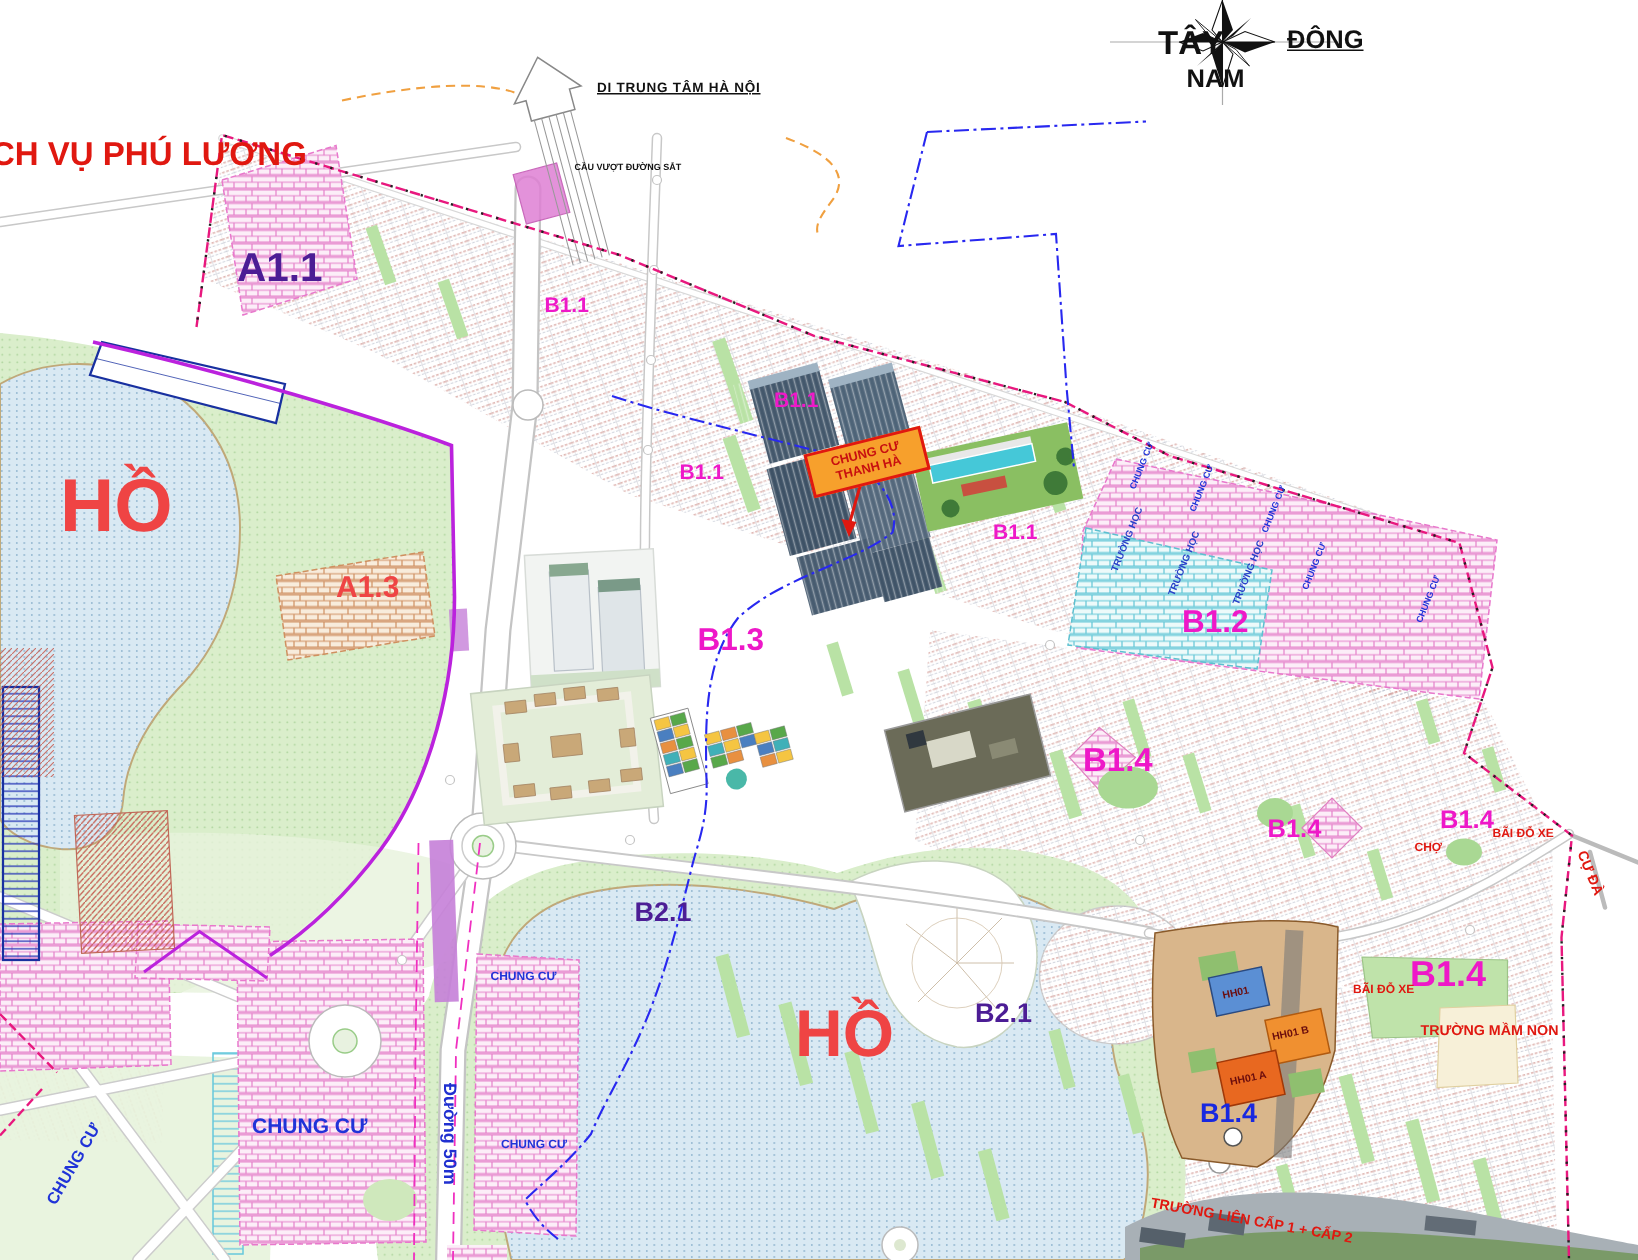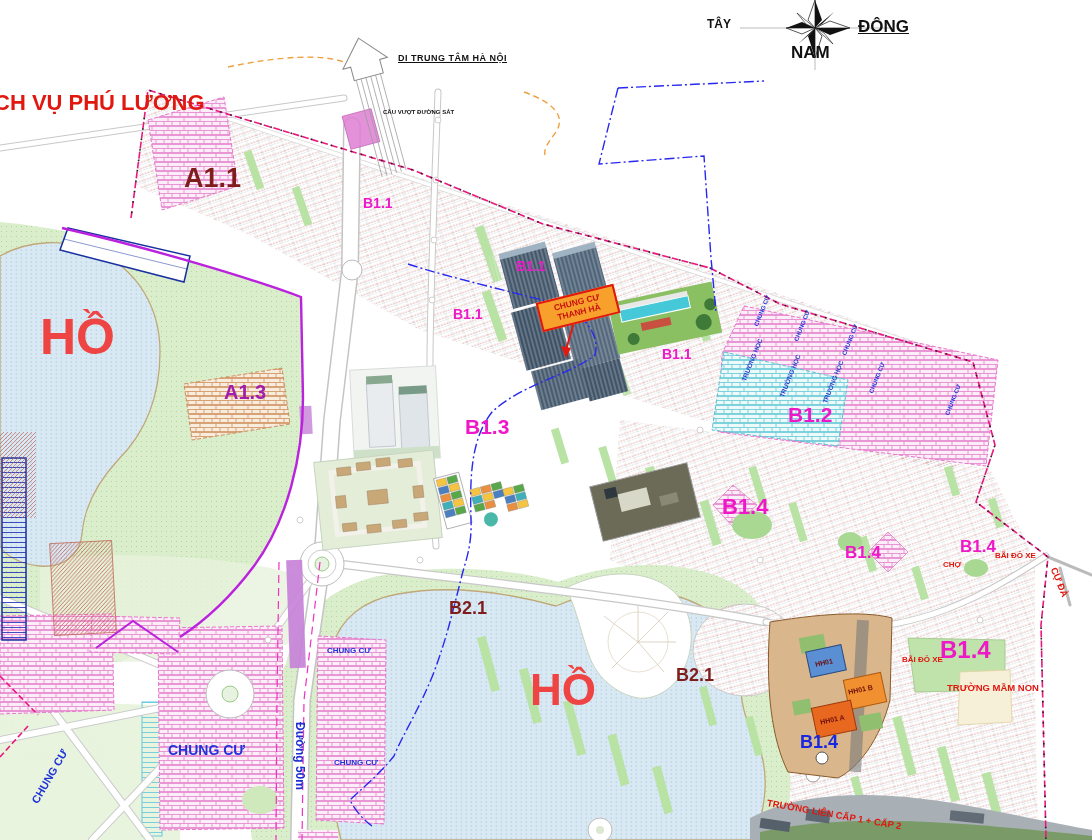--- a/index.html
+++ b/index.html
@@ -1,23 +1,23 @@
 <!DOCTYPE html>
 <html><head>
 <meta charset="utf-8">
 <style>
   html,body{margin:0;padding:0;background:#fff;}
   #stage{position:relative;width:1092px;height:840px;overflow:hidden;background:#ffffff;
          font-family:"Liberation Sans", sans-serif;}
   #stage svg.base{position:absolute;left:0;top:0;}
   .lbl{position:absolute;font-weight:bold;white-space:nowrap;line-height:1;}
-  .blue{color:#7f1d1d;padding-left:26px;}
+  .blue{color:#4c1d95;}
   .mag{color:#ee18c8;}
   .red{color:#e01810;}
-  .grn{color:#a21caf;text-align:right;}
+  .grn{color:#ef4444;text-align:right;}
   .blk{color:#111;}
   .hob{color:#ef4444;}
   .cc{color:#2033d8;}
   .callout{position:absolute;left:538px;top:293px;width:72px;padding:3px 2px;
     background:#f7a02c;border:2px solid #e01810;color:#c81010;font-weight:bold;
     font-size:8.5px;text-align:center;transform:rotate(-14deg);line-height:1.15;}
 </style>
 </head>
 <body>
 
@@ -350,21 +350,21 @@
   <polygon points="815,28 786,28 802,22" fill="#111"></polygon>
   <polygon points="815,28 786,28 802,34" fill="#fff" stroke="#111" stroke-width=".7"></polygon>
   <polygon points="815,28 834,12 822,24" fill="#111"></polygon>
   <polygon points="815,28 798,44 810,34" fill="#111"></polygon>
   <polygon points="815,28 797,13 806,24" fill="#fff" stroke="#111" stroke-width=".6"></polygon>
   <polygon points="815,28 833,44 824,33" fill="#fff" stroke="#111" stroke-width=".6"></polygon>
 </g>
 </svg>
 
 <div>
-  <div class="lbl blk" style="left:707px;top:18px;font-size:12px;">TÂY</div>
+  <div class="lbl blk" style="left:772px;top:18px;font-size:22px;">TÂY</div>
   <div class="lbl blk" style="left:858px;top:18px;font-size:17px;text-decoration:underline;">ĐÔNG</div>
   <div class="lbl blk" style="left:791px;top:44px;font-size:17px;">NAM</div>
 
   <div class="lbl red" style="left:-6px;top:92px;font-size:22px;">CH VỤ PHÚ LƯƠNG</div>
   <div class="lbl blk" style="left:398px;top:54px;font-size:9px;letter-spacing:.5px;text-decoration:underline;">DI TRUNG TÂM HÀ NỘI</div>
   <div class="lbl blk" style="left:383px;top:109px;font-size:6px;">CẦU VƯỢT ĐƯỜNG SẮT</div>
 
   <div class="lbl blue" style="left:158px;top:165px;font-size:27px;">A1.1</div>
   <div class="lbl mag" style="left:363px;top:196px;font-size:14px;">B1.1</div>
   <div class="lbl mag" style="left:516px;top:259px;font-size:14px;">B1.1</div>

